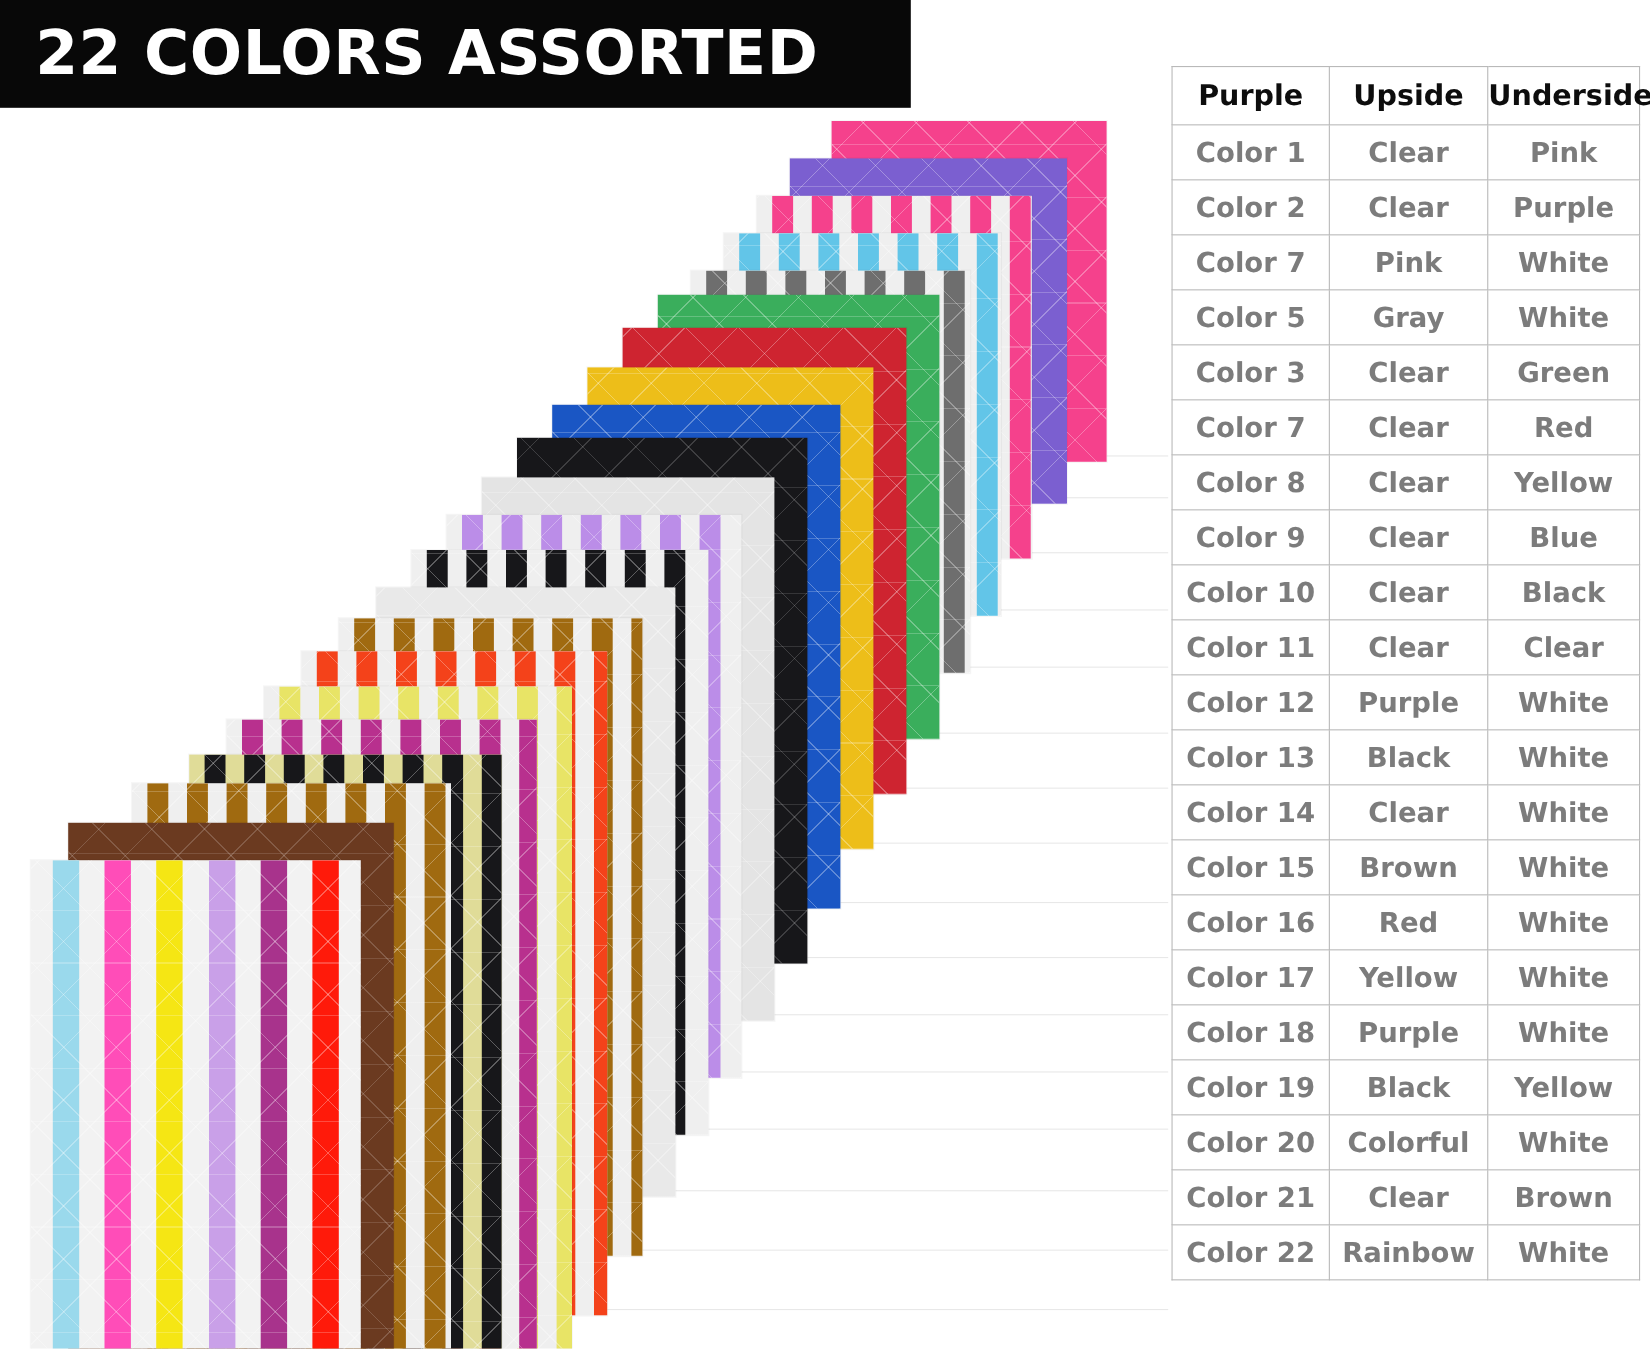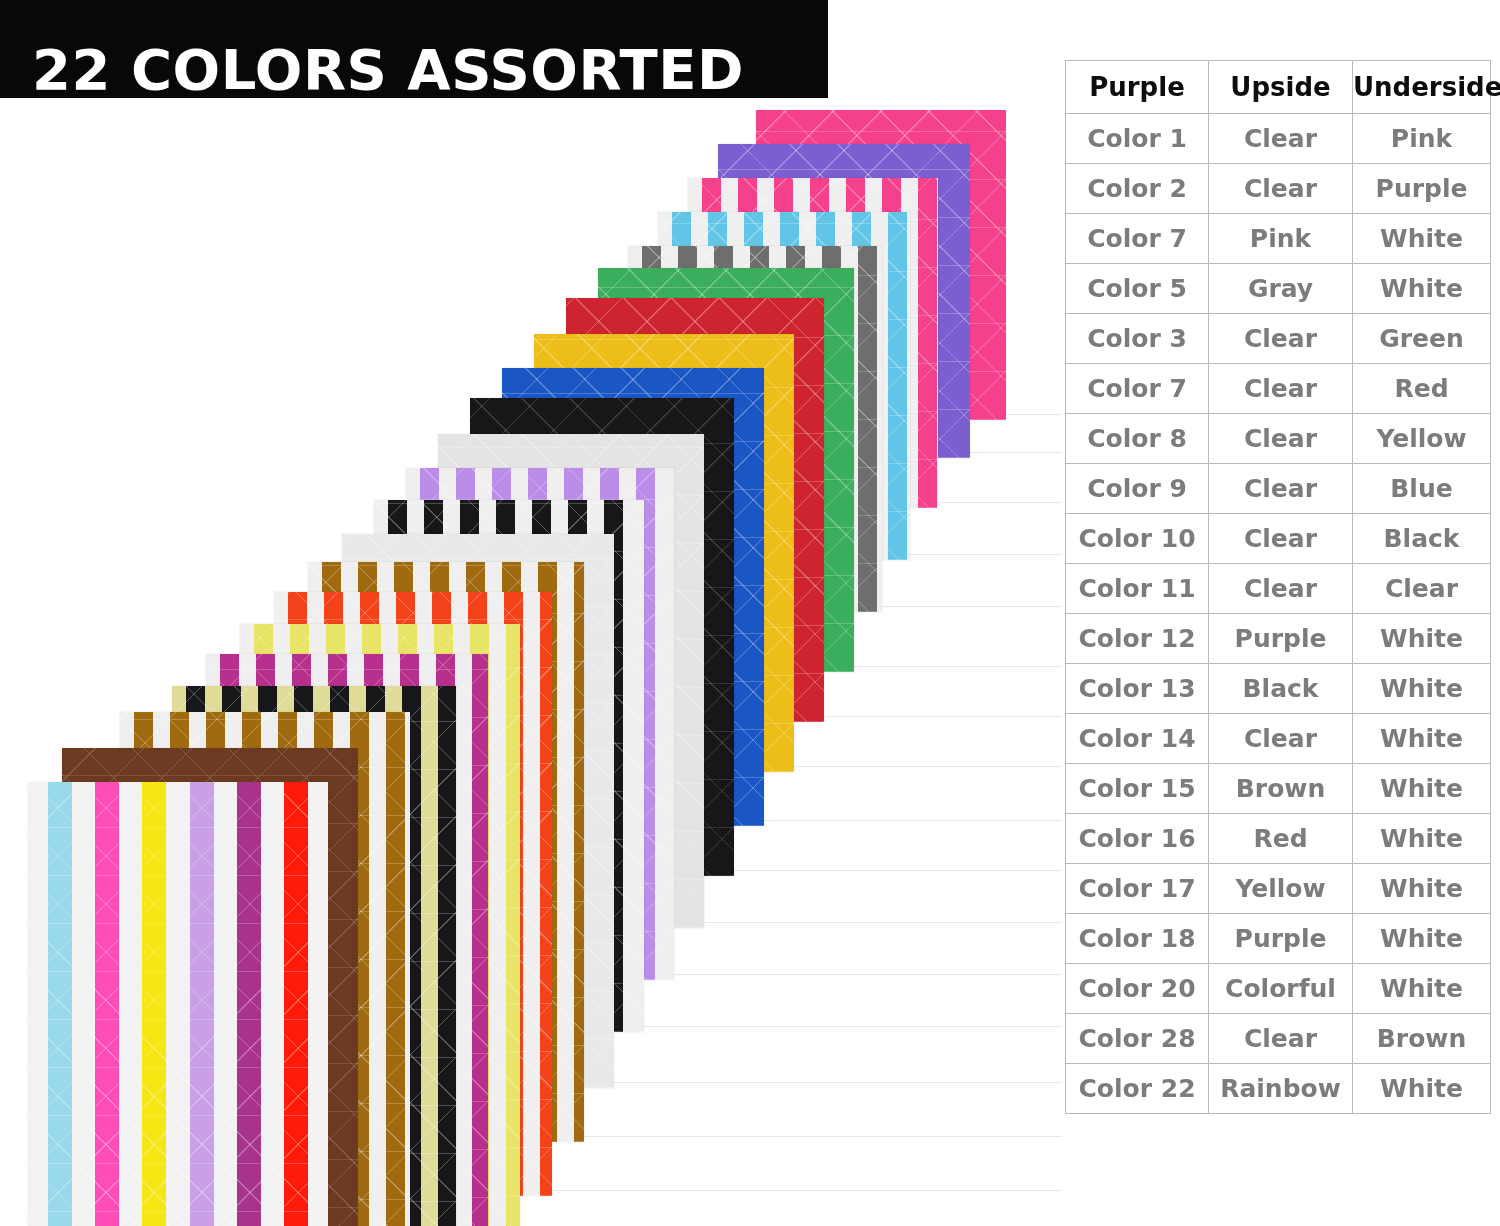--- a/index.html
+++ b/index.html
@@ -5,21 +5,21 @@
 <style>
   html,body{margin:0;padding:0;background:#ffffff;}
   body{
     width:1500px;height:1226px;position:relative;overflow:hidden;
     font-family:"DejaVu Sans","Liberation Sans",sans-serif;
   }
 
   
   #title-banner{
     position:absolute;left:0;top:0;width:828px;height:98px;
-    background:#080808;display:flex;align-items:flex-end;
+    background:#080808;display:flex;align-items:center;
   }
   #title-text{
     color:#ffffff;font-size:56px;font-weight:bold;letter-spacing:0.5px;
     margin-left:32px;line-height:1;white-space:nowrap;
     font-family:"DejaVu Sans","Liberation Sans",sans-serif;
   }
 
   
   #stack-area{position:absolute;left:0;top:0;width:1060px;height:1226px;}
 
@@ -371,26 +371,31 @@
         <td>Color 17</td>
         <td>Yellow</td>
         <td>White</td>
       </tr>
       <tr>
         <td>Color 18</td>
         <td>Purple</td>
         <td>White</td>
       </tr>
       <tr>
+        <td>Color 19</td>
+        <td>Black</td>
+        <td>Yellow</td>
+      </tr>
+      <tr>
         <td>Color 20</td>
         <td>Colorful</td>
         <td>White</td>
       </tr>
       <tr>
-        <td>Color 28</td>
+        <td>Color 21</td>
         <td>Clear</td>
         <td>Brown</td>
       </tr>
       <tr>
         <td>Color 22</td>
         <td>Rainbow</td>
         <td>White</td>
       </tr>
     </tbody>
 </table>

